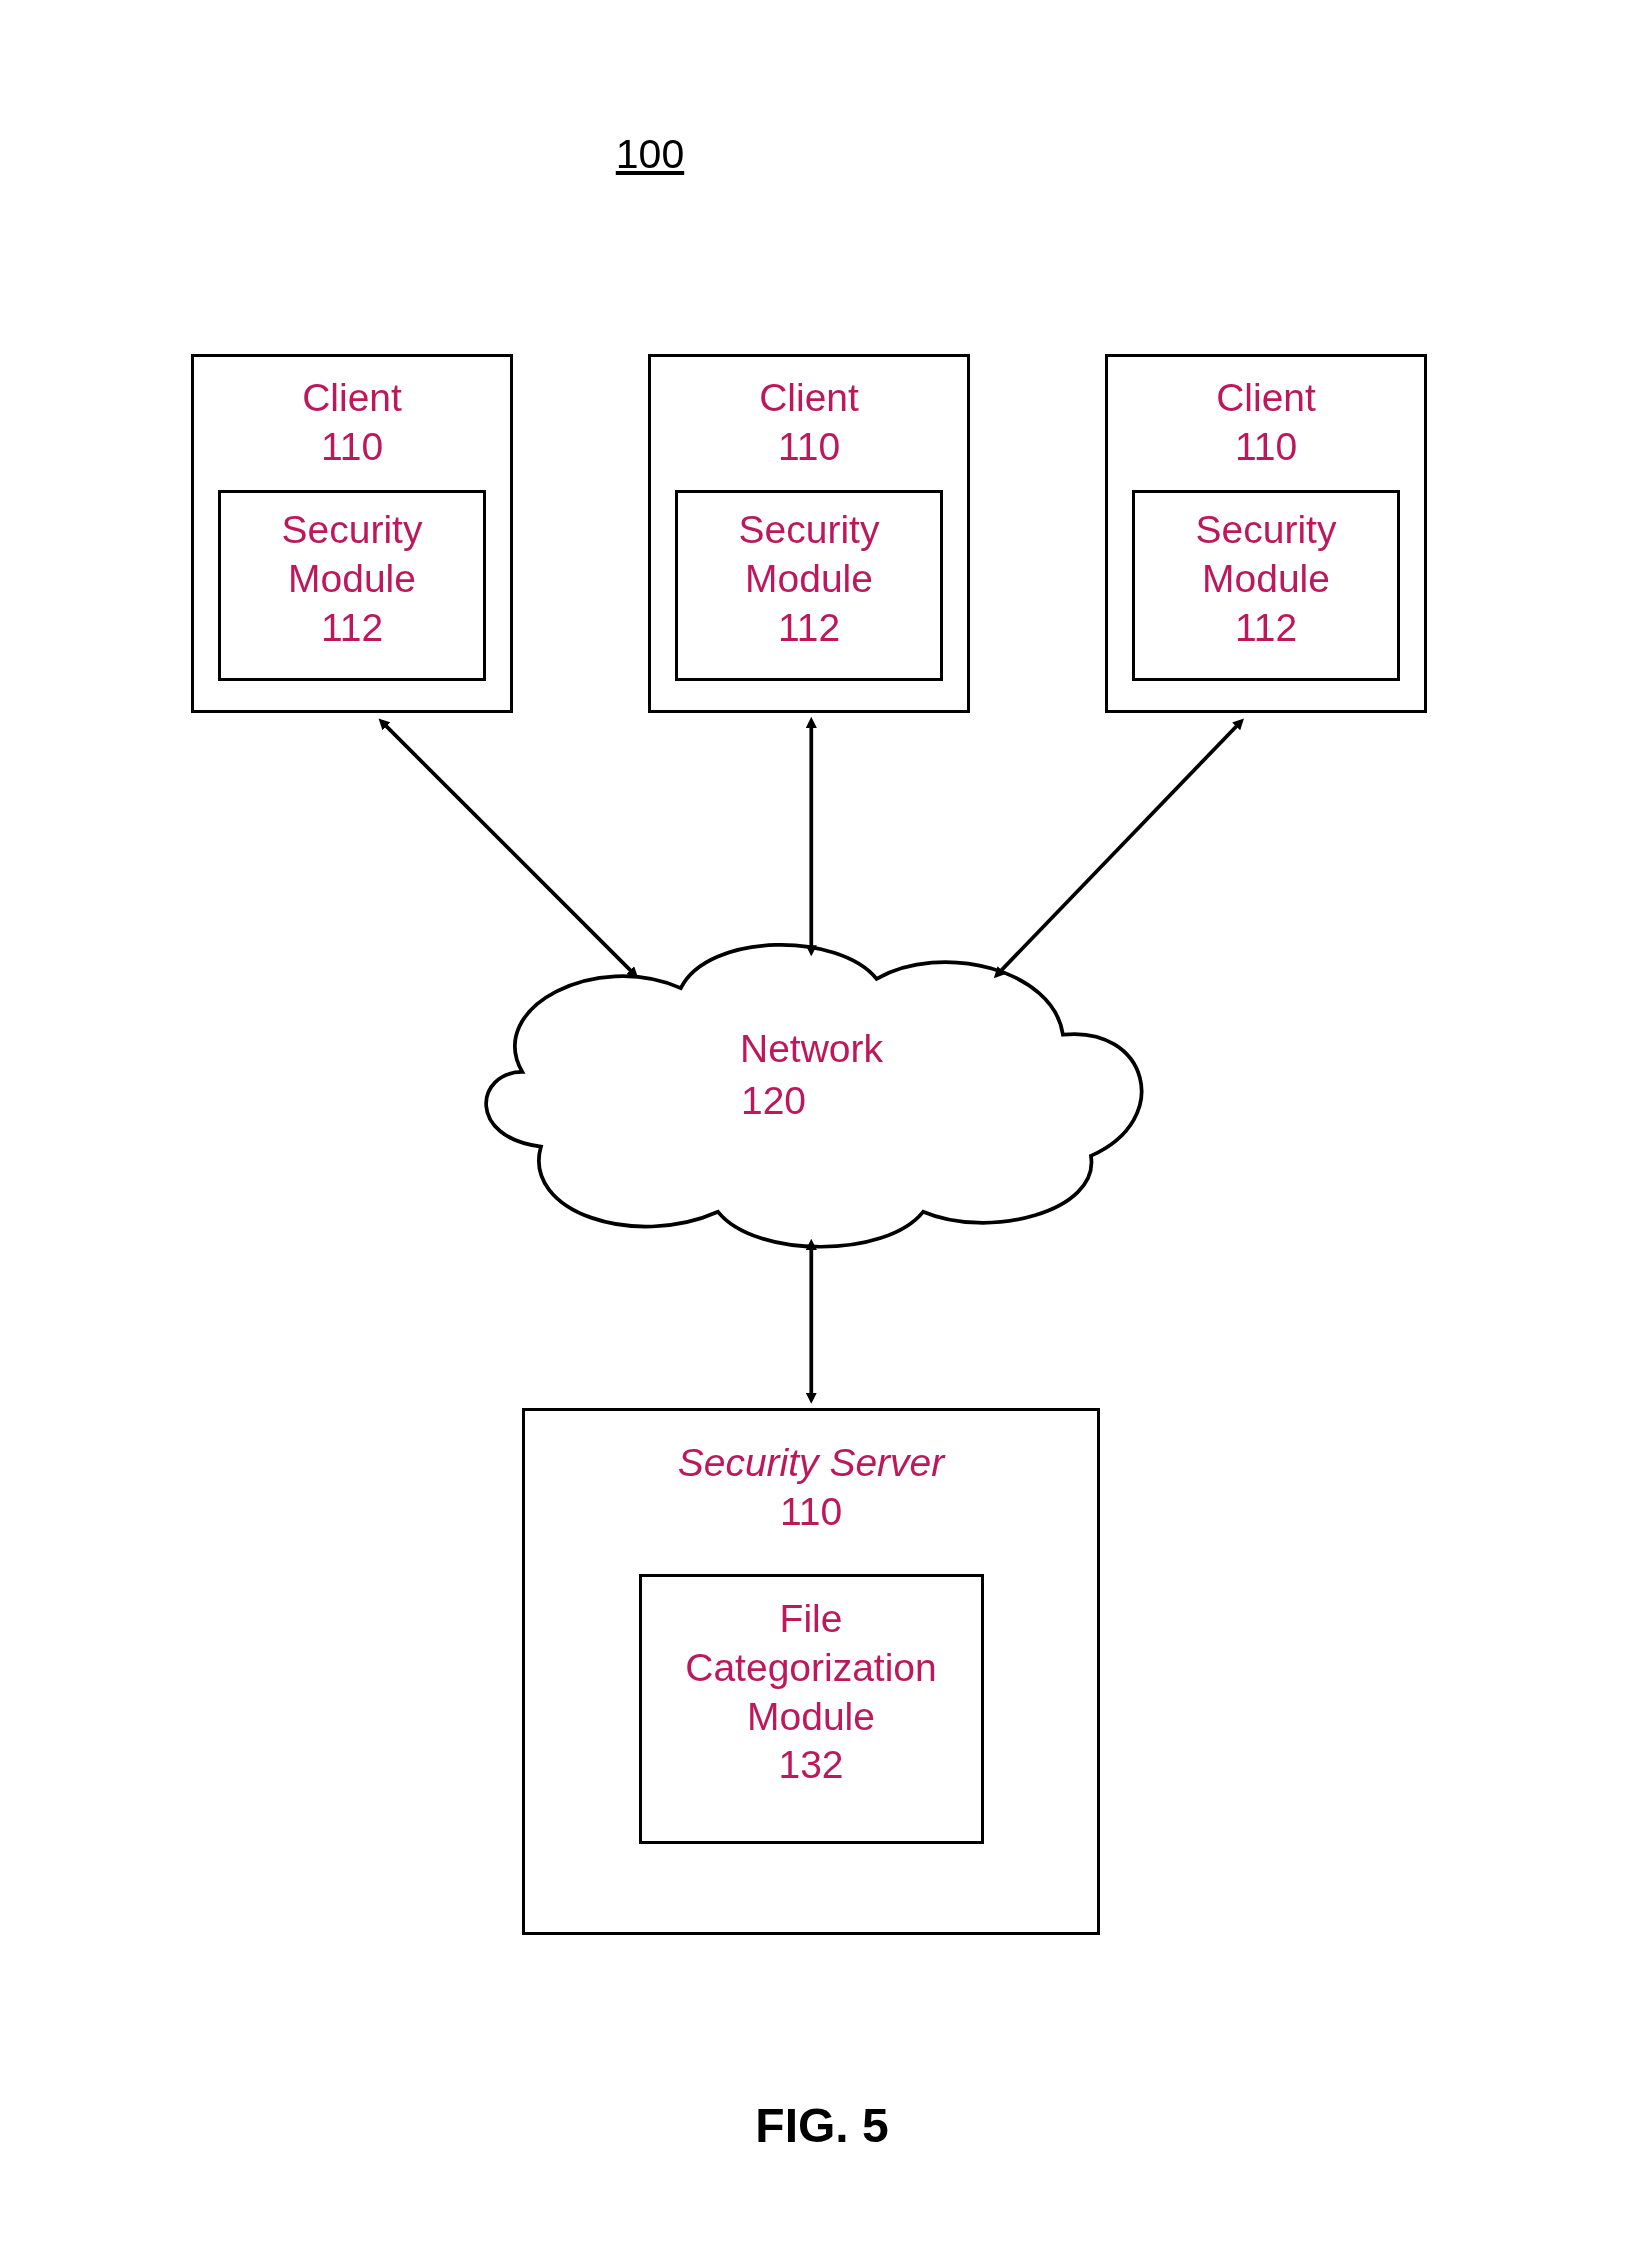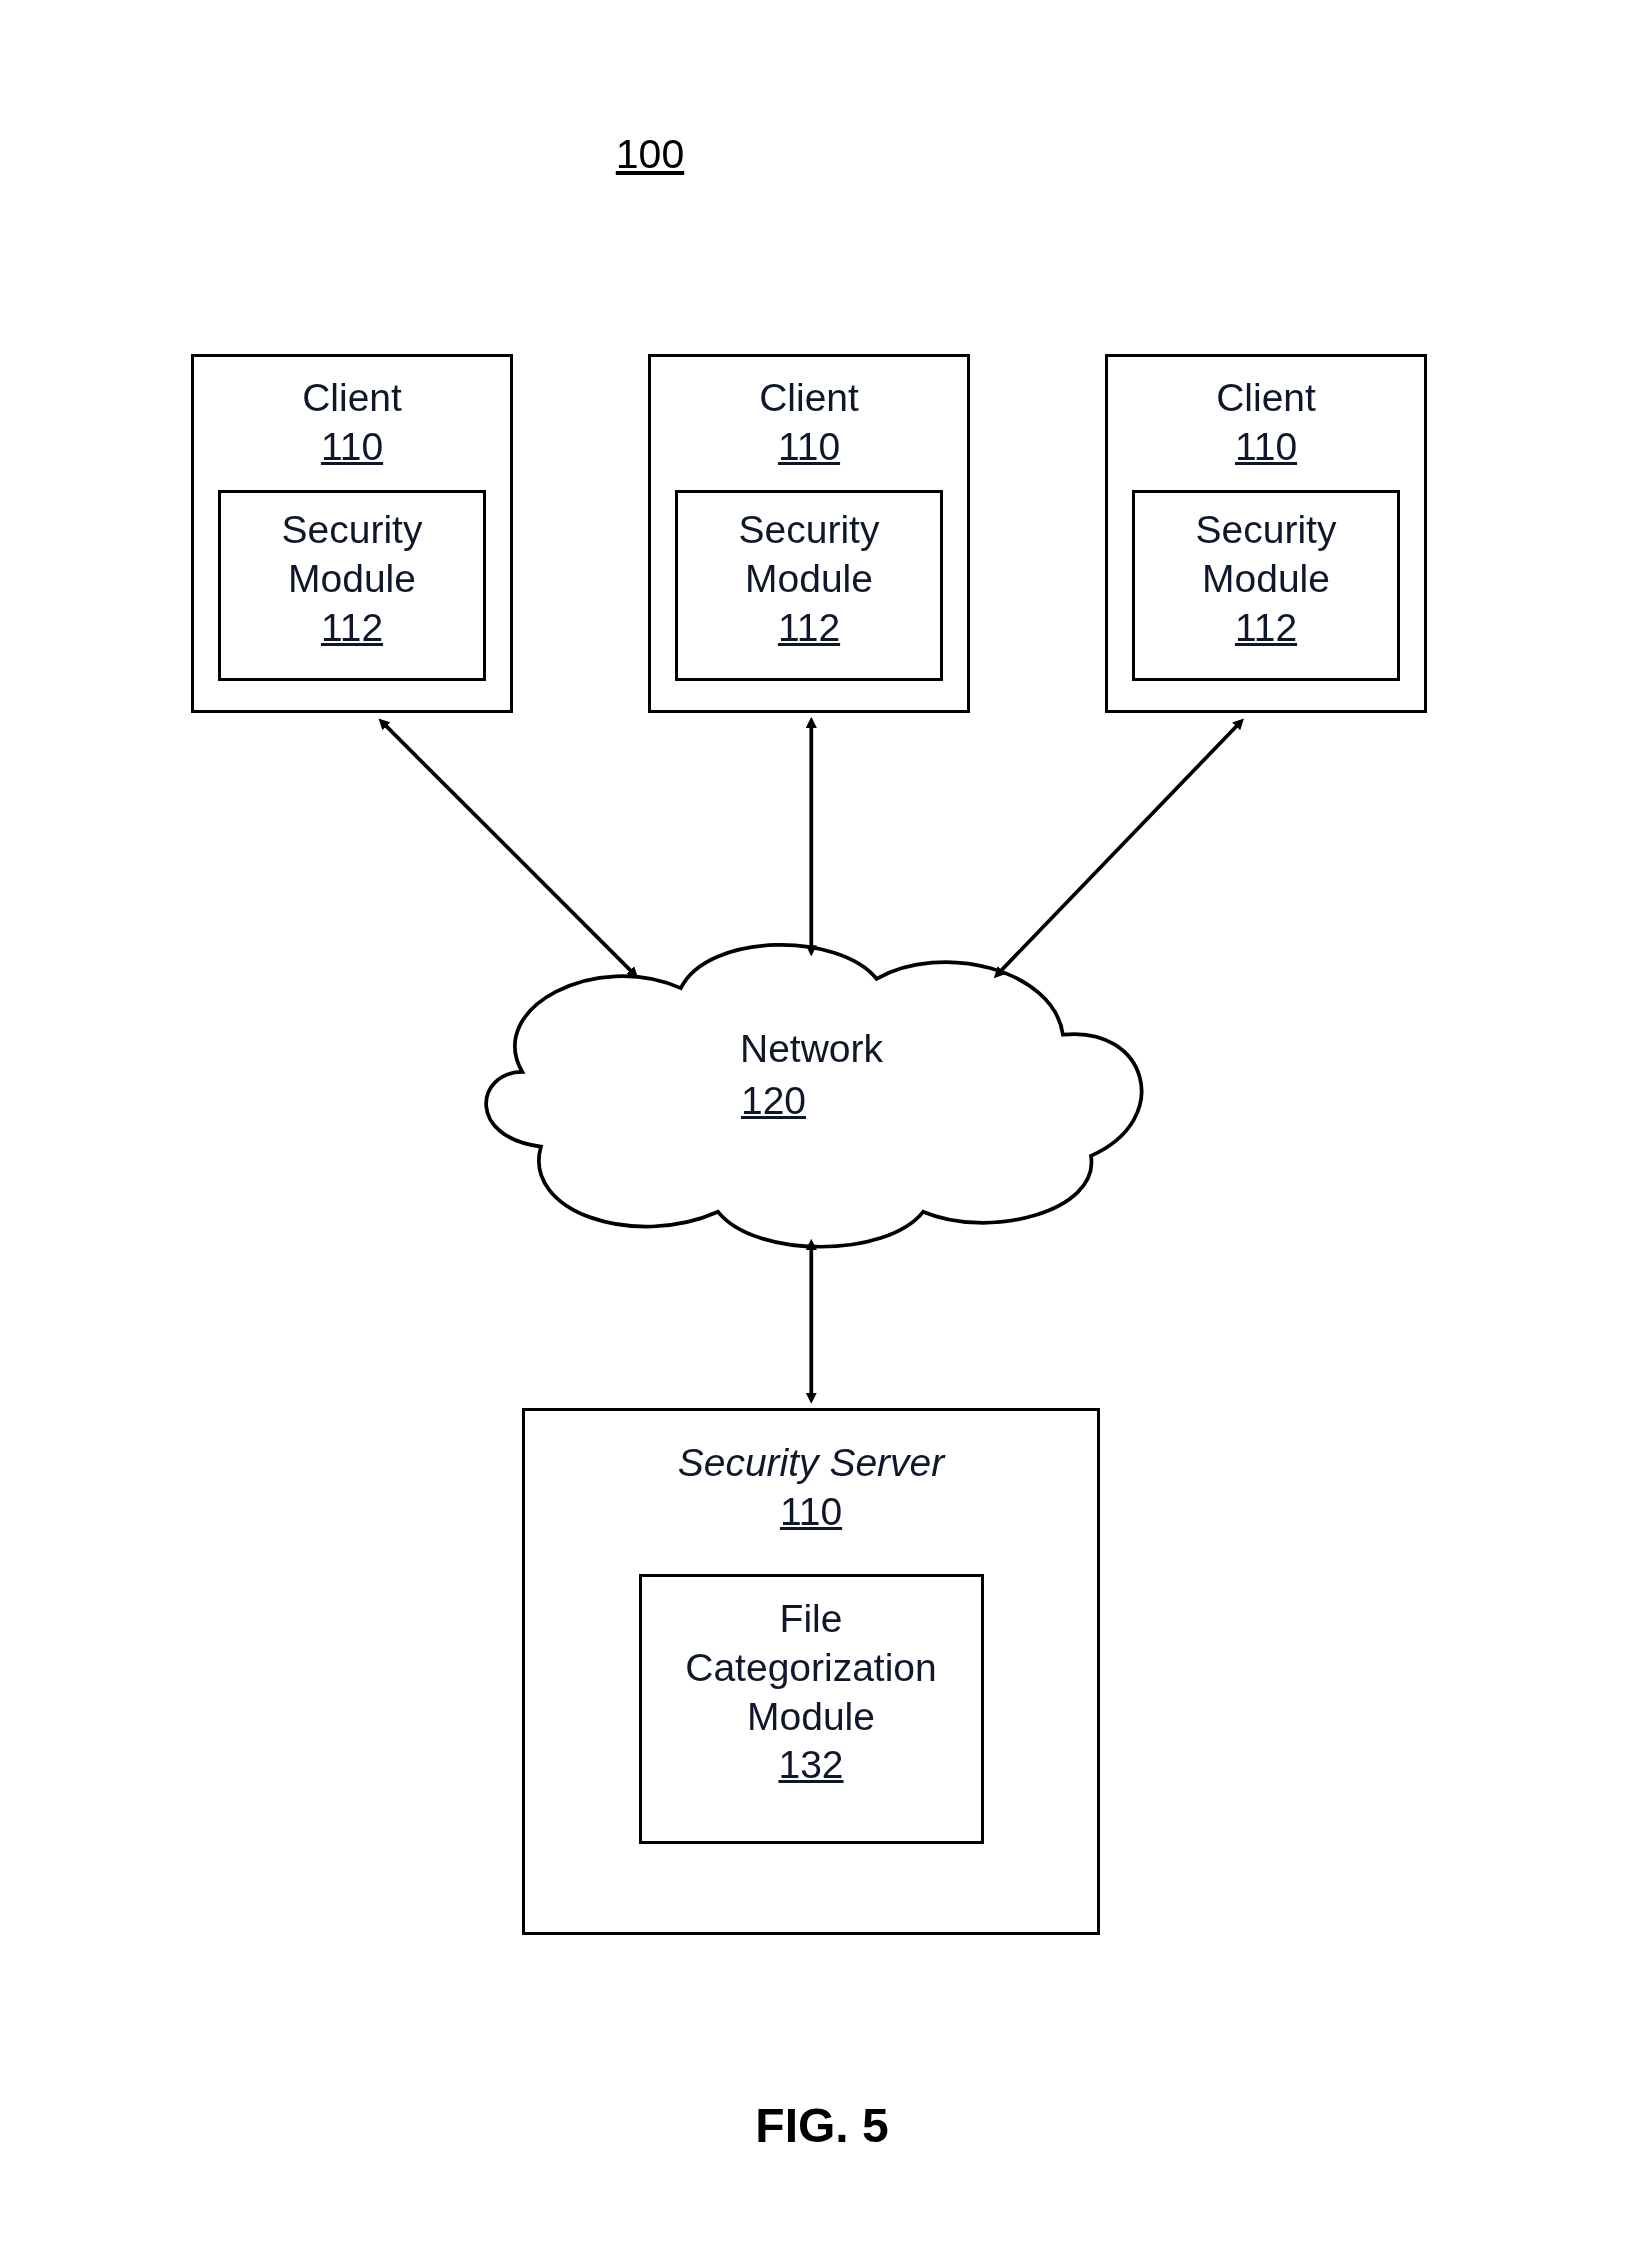--- a/index.html
+++ b/index.html
@@ -20,25 +20,25 @@
     text-decoration: underline;
     text-align: center;
   }
   .box {
     border: 3.7px solid #000;
     box-sizing: border-box;
     background: #fff;
   }
   .label {
     font-size: 39px;
-    color: #0f172a;
+    color: #be185d;
     text-align: center;
     line-height: 1.25;
   }
-  .label .underline { text-decoration: underline; }
+  .label .underline { }
   .inner-box {
     border: 3.7px solid #000;
     box-sizing: border-box;
     background: #fff;
   }
   .caption {
     font-size: 48px;
     font-weight: bold;
     text-align: center;
   }

